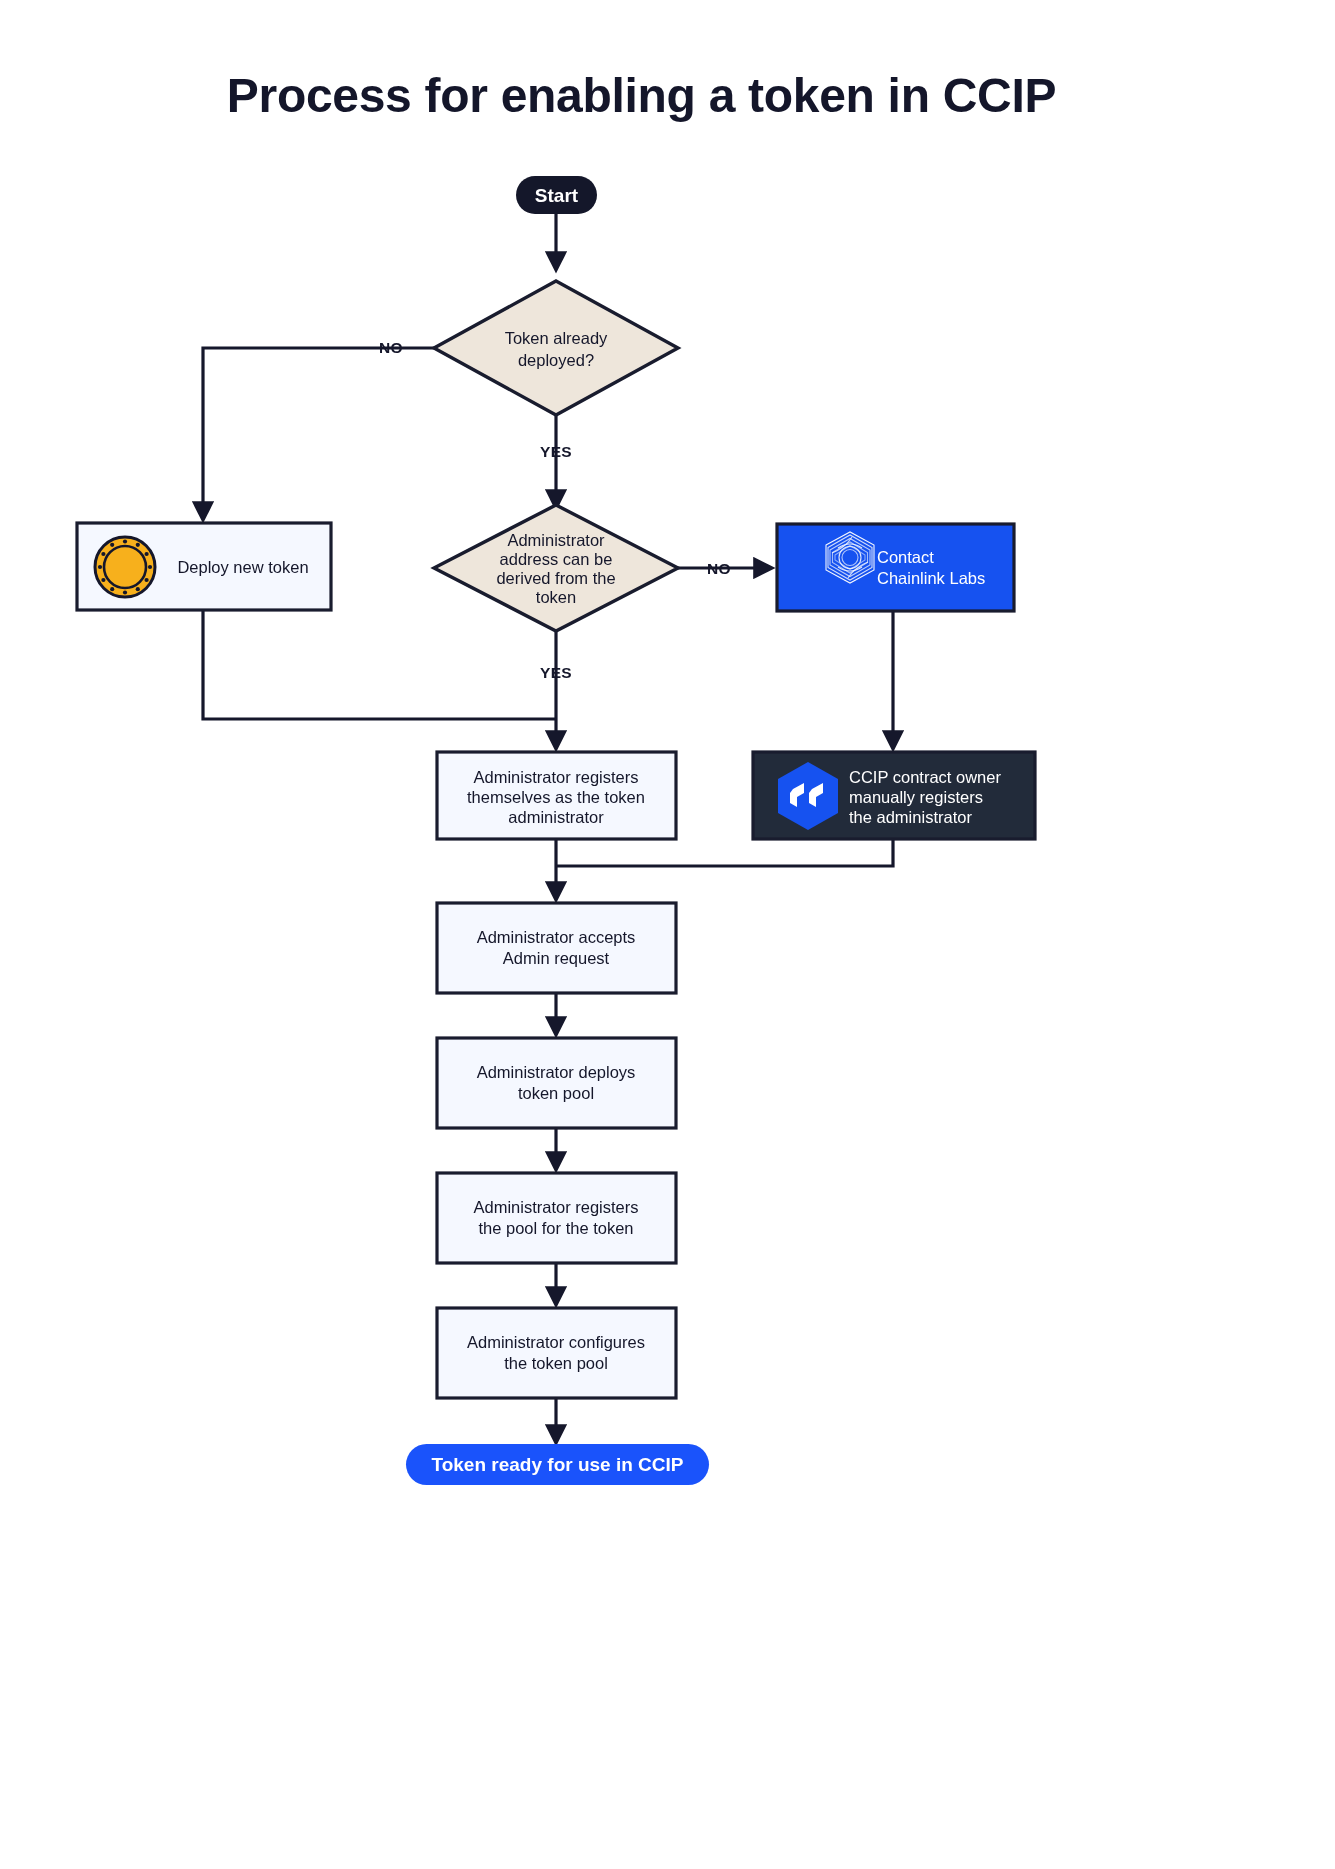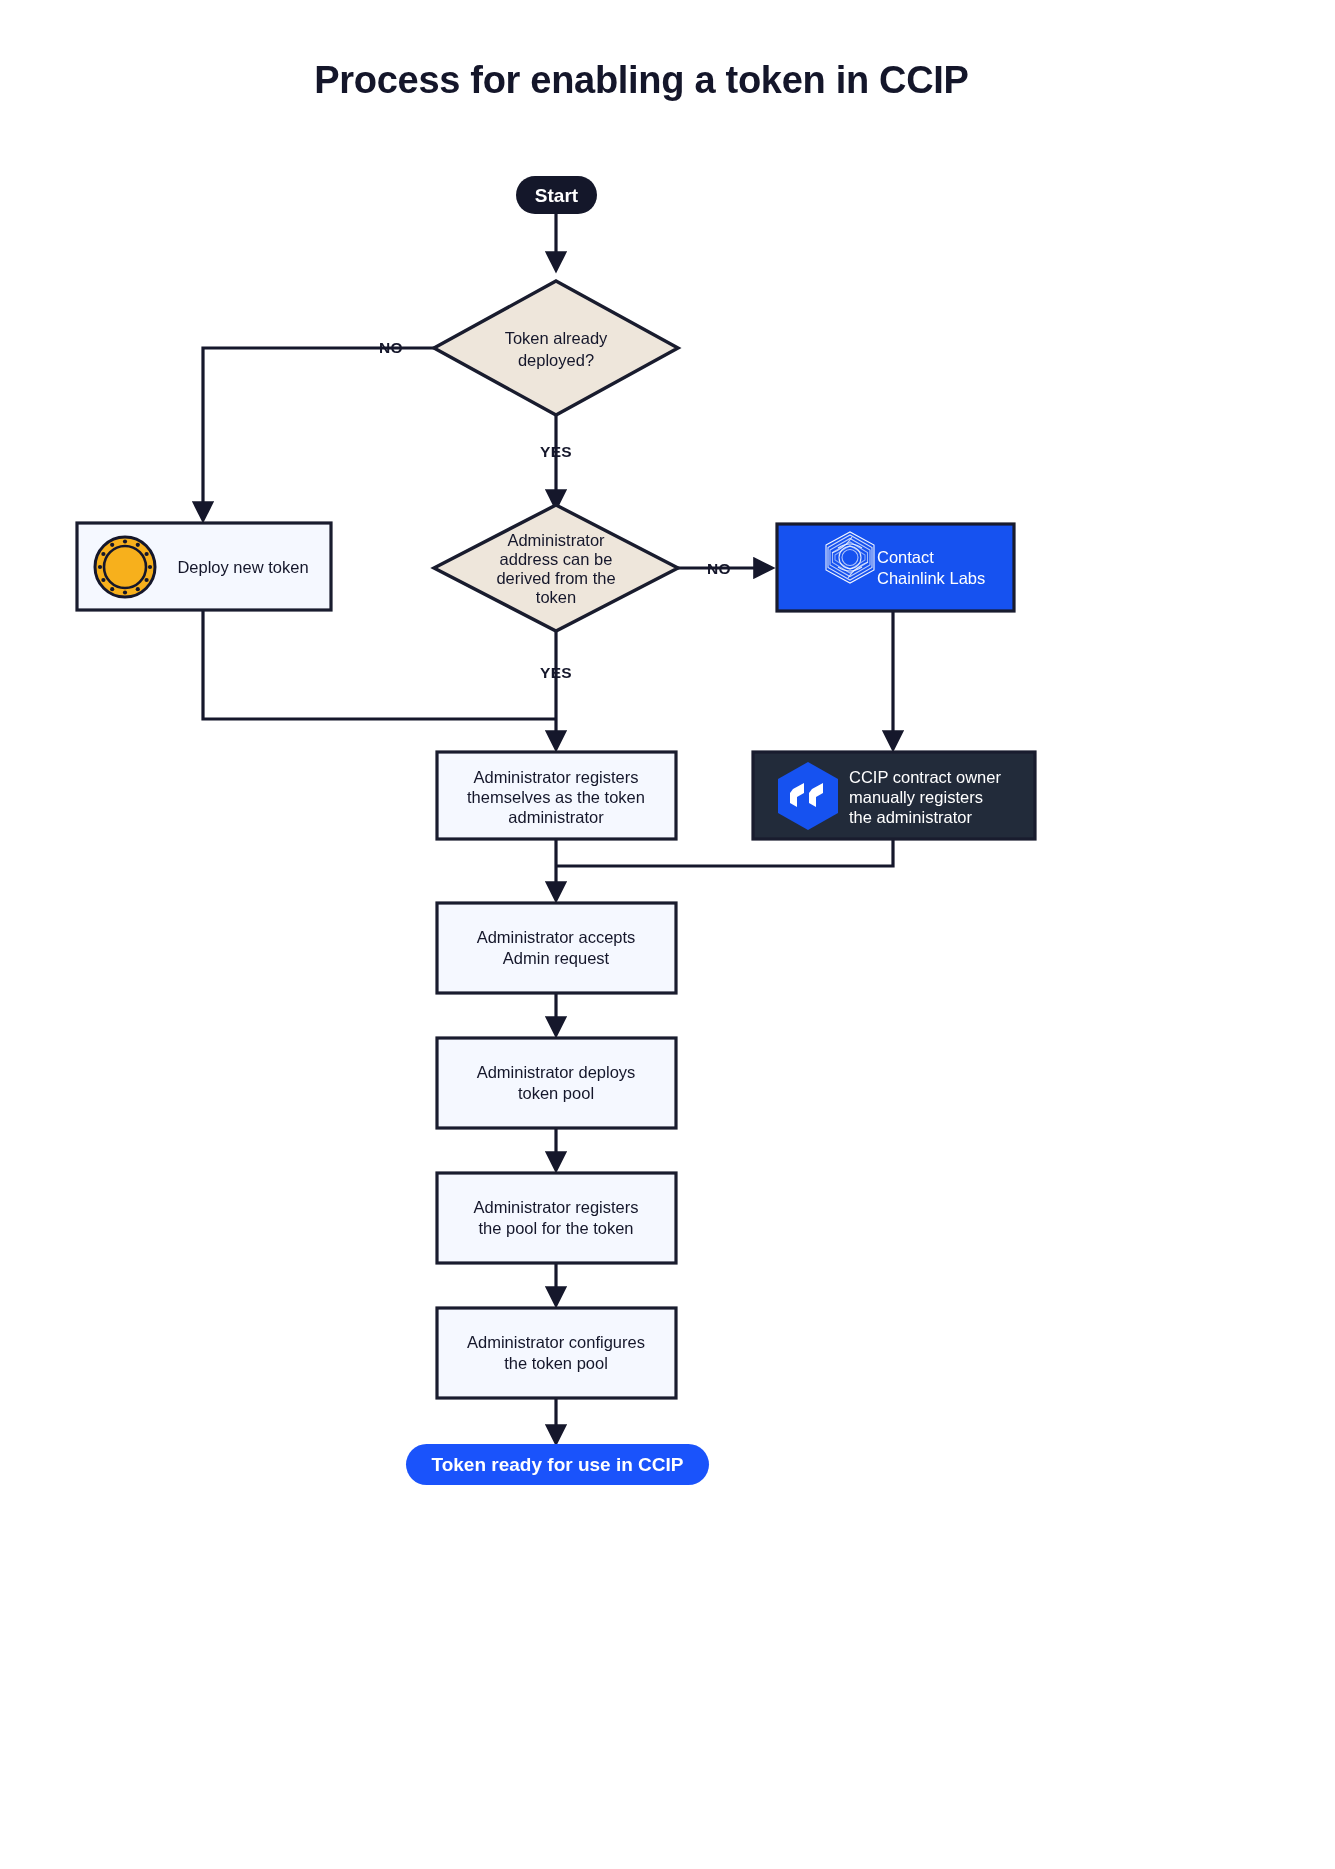--- a/index.html
+++ b/index.html
@@ -14,25 +14,25 @@
     color: #131522;
     position: relative;
     overflow: hidden;
   }
   #flow-root {
     position: absolute;
     inset: 0;
   }
   .page-title {
     position: absolute;
-    top: 59px;
+    top: 68px;
     left: 0;
     width: 1283px;
     text-align: center;
-    font-size: 38px;
+    font-size: 48px;
     font-weight: bold;
     letter-spacing: -0.3px;
     color: #14162a;
   }
   svg.flow-canvas {
     position: absolute;
     top: 0;
     left: 0;
   }
   .node-text {

